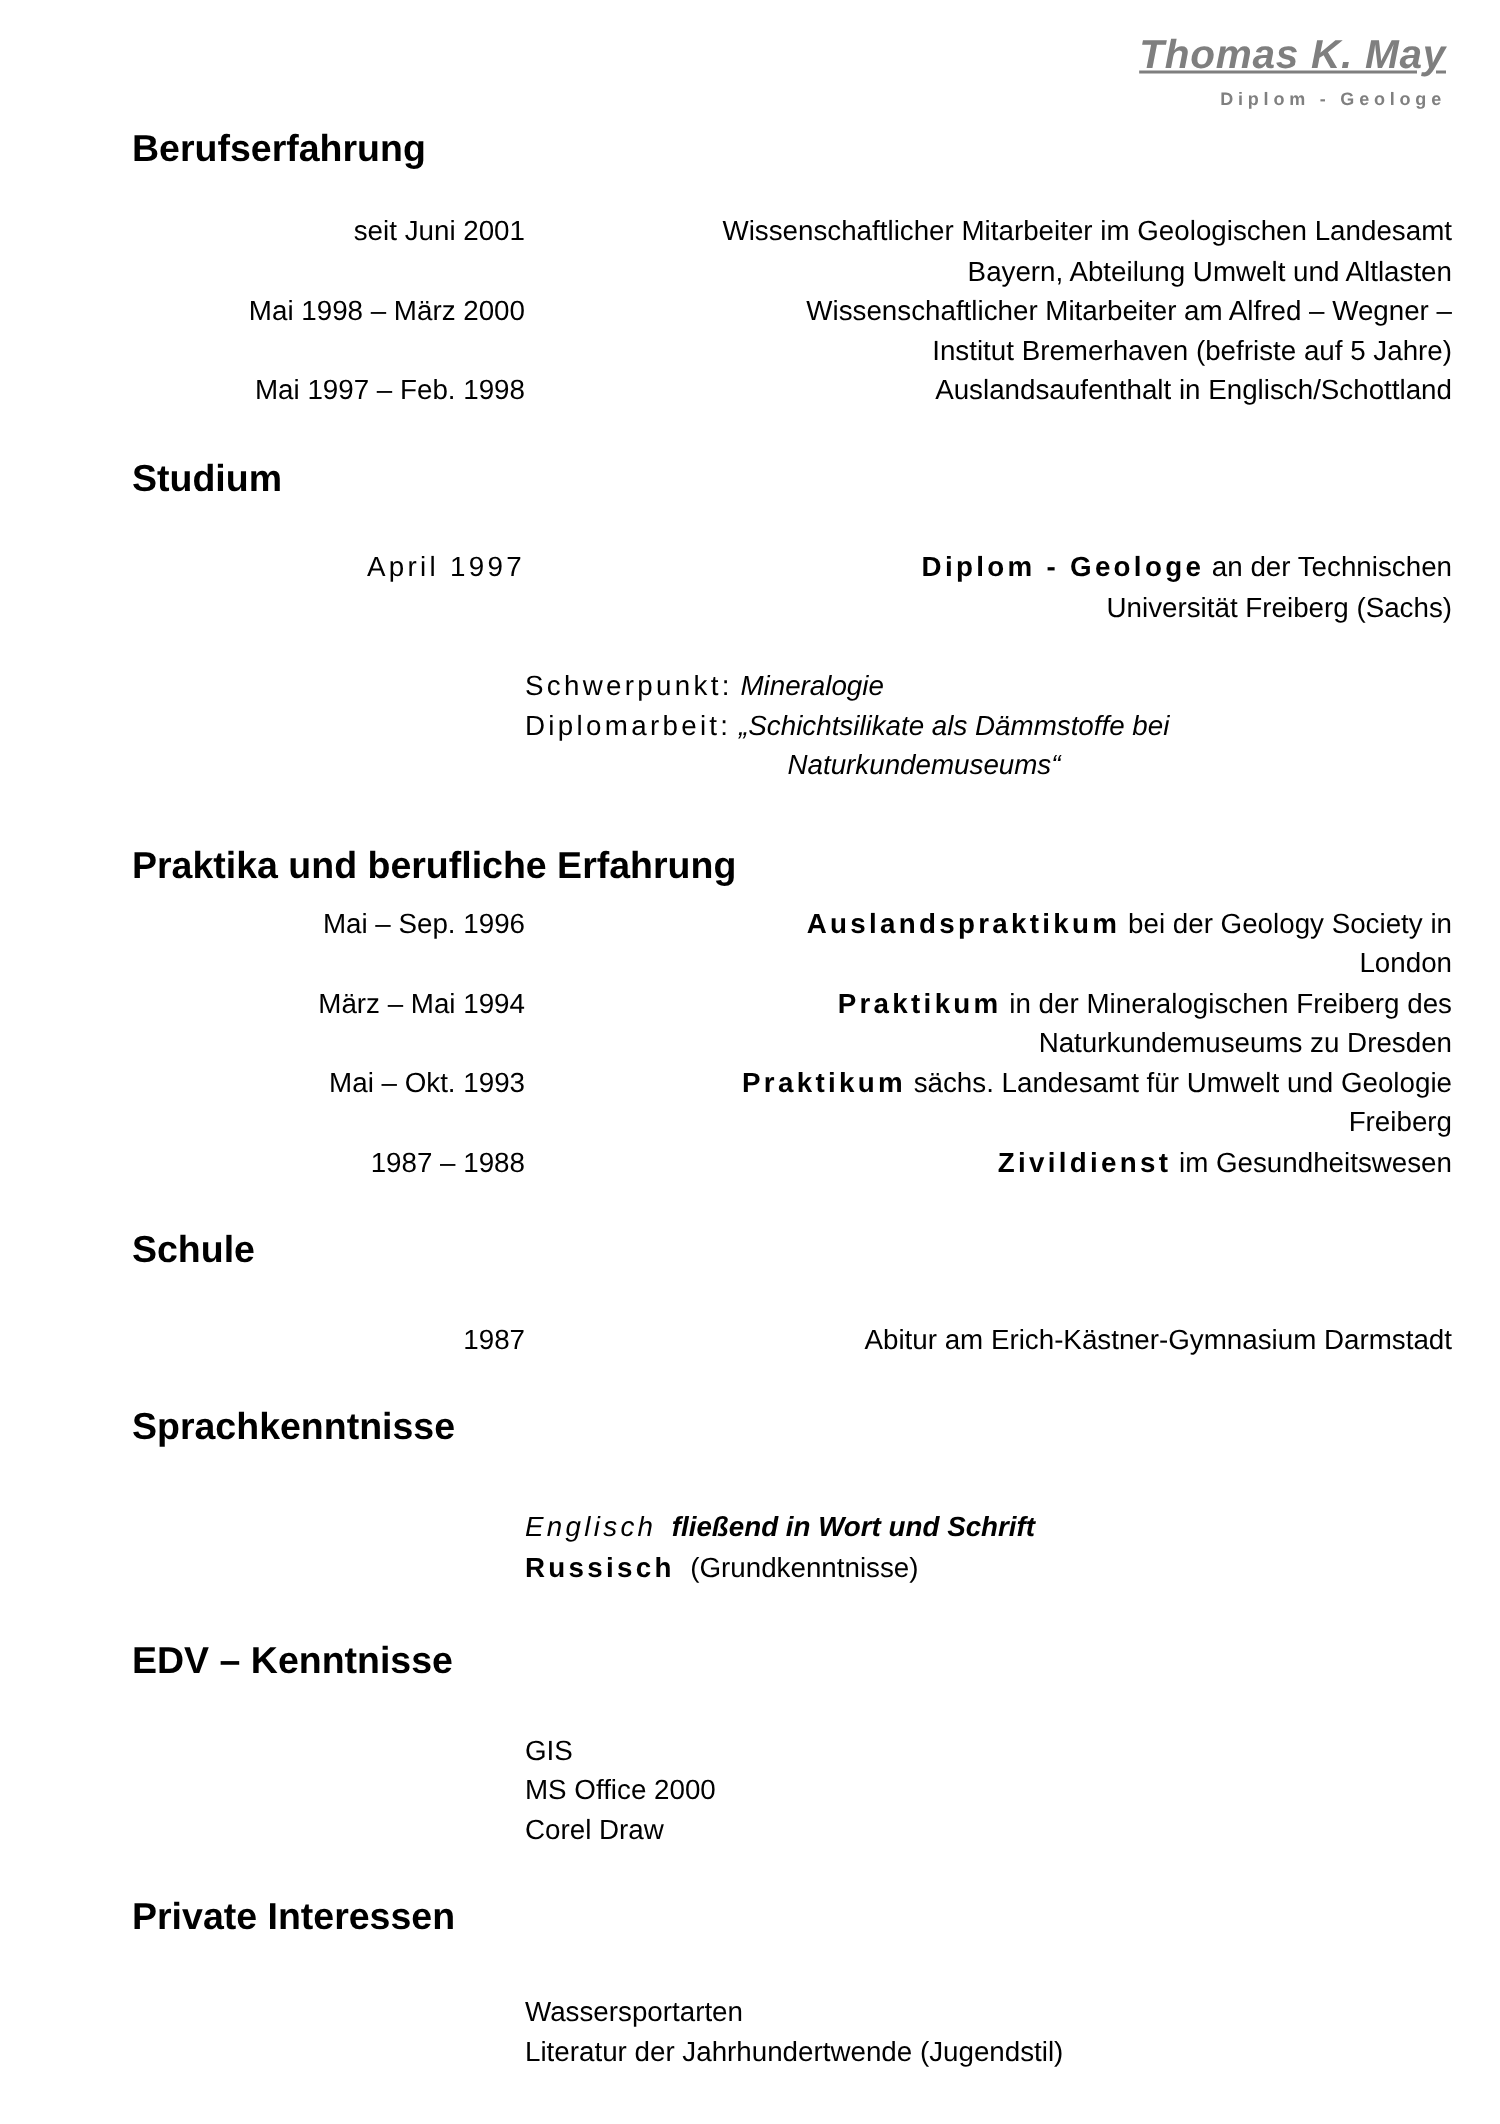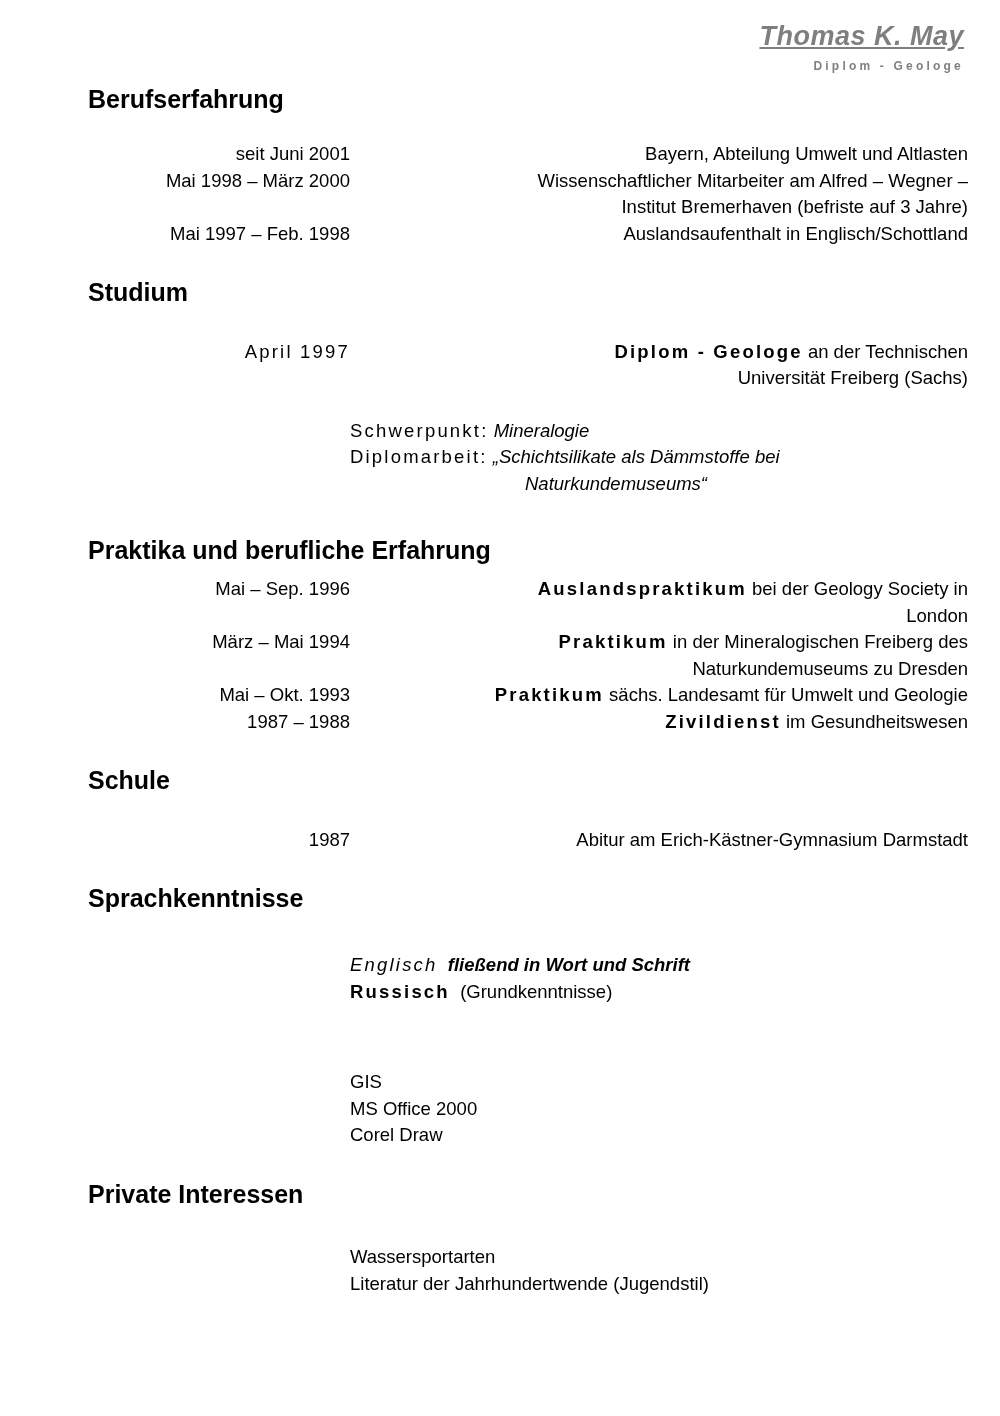--- a/index.html
+++ b/index.html
@@ -115,28 +115,29 @@
   </div>
 
   <div class="content">
 
     <h2 class="section-title">Berufserfahrung</h2>
     <div class="gap-26"></div>
     <div class="rows">
       <div class="row">
         <div class="col-date">seit Juni 2001</div>
         <div class="col-desc">
+          <div>Wissenschaftlicher Mitarbeiter im Geologischen Landesamt</div>
           <div>Bayern, Abteilung Umwelt und Altlasten</div>
         </div>
       </div>
       <div class="row">
         <div class="col-date">Mai 1998 – März 2000</div>
         <div class="col-desc">
           <div>Wissenschaftlicher Mitarbeiter am Alfred – Wegner –</div>
-          <div>Institut Bremerhaven (befriste auf 3 Jahre)</div>
+          <div>Institut Bremerhaven (befriste auf 5 Jahre)</div>
         </div>
       </div>
       <div class="row">
         <div class="col-date">Mai 1997 – Feb. 1998</div>
         <div class="col-desc">
           <div>Auslandsaufenthalt in Englisch/Schottland</div>
         </div>
       </div>
     </div>
 
@@ -176,20 +177,21 @@
         <div class="col-date">März – Mai 1994</div>
         <div class="col-desc">
           <div><span class="b spaced">Praktikum</span><span> in der Mineralogischen Freiberg des</span></div>
           <div>Naturkundemuseums zu Dresden</div>
         </div>
       </div>
       <div class="row">
         <div class="col-date">Mai – Okt. 1993</div>
         <div class="col-desc">
           <div><span class="b spaced">Praktikum</span><span> sächs. Landesamt für Umwelt und Geologie</span></div>
+          <div>Freiberg</div>
         </div>
       </div>
       <div class="row">
         <div class="col-date">1987 – 1988</div>
         <div class="col-desc">
           <div><span class="b spaced">Zivildienst</span><span> im Gesundheitswesen</span></div>
         </div>
       </div>
     </div>
 
@@ -206,20 +208,21 @@
 
     <h2 class="section-title">Sprachkenntnisse</h2>
     <div class="gap-38"></div>
     <div class="indent-desc">
       <div><span class="i spaced">Englisch</span> &nbsp;<span class="bi">fließend in Wort und Schrift</span></div>
       <div><span class="b spaced">Russisch</span> &nbsp;<span>(Grundkenntnisse)</span></div>
     </div>
 
     <div class="gap-34"></div>
 
+    <h2 class="section-title">EDV – Kenntnisse</h2>
     <div class="gap-30"></div>
     <div class="indent-desc">
       <div>GIS</div>
       <div>MS Office 2000</div>
       <div>Corel Draw</div>
     </div>
 
     <div class="gap-30"></div>
 
     <h2 class="section-title">Private Interessen</h2>

